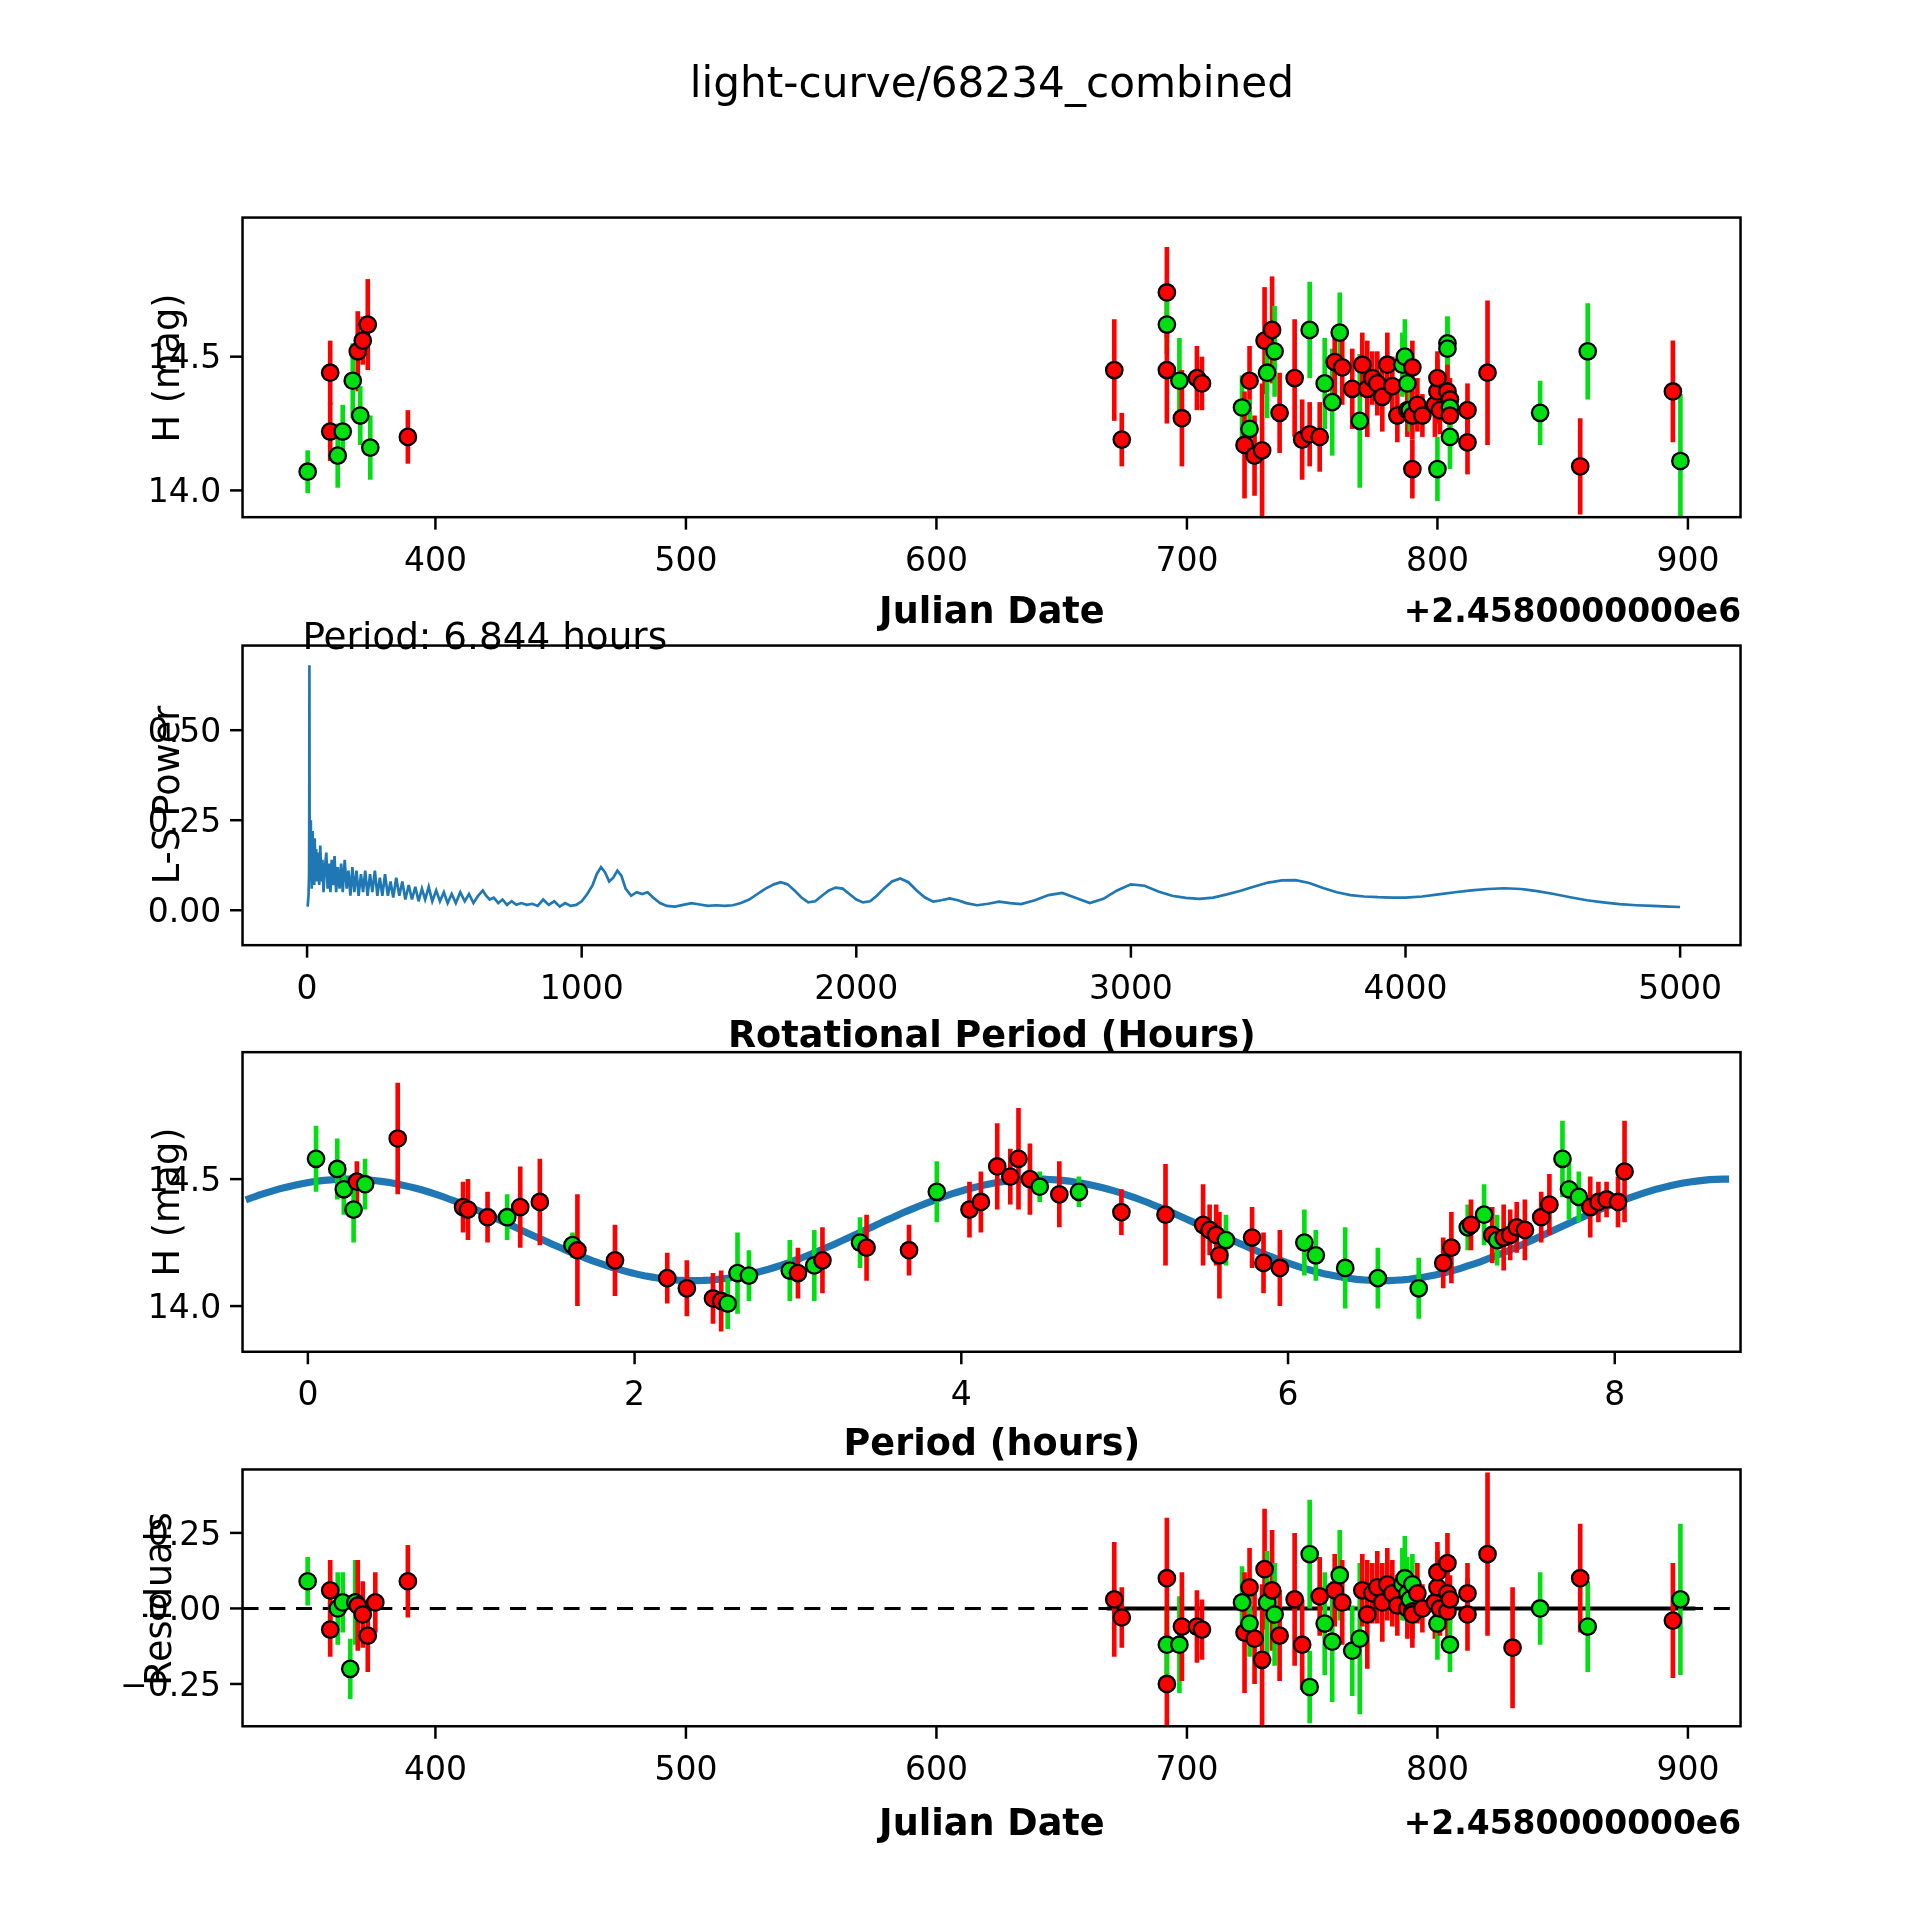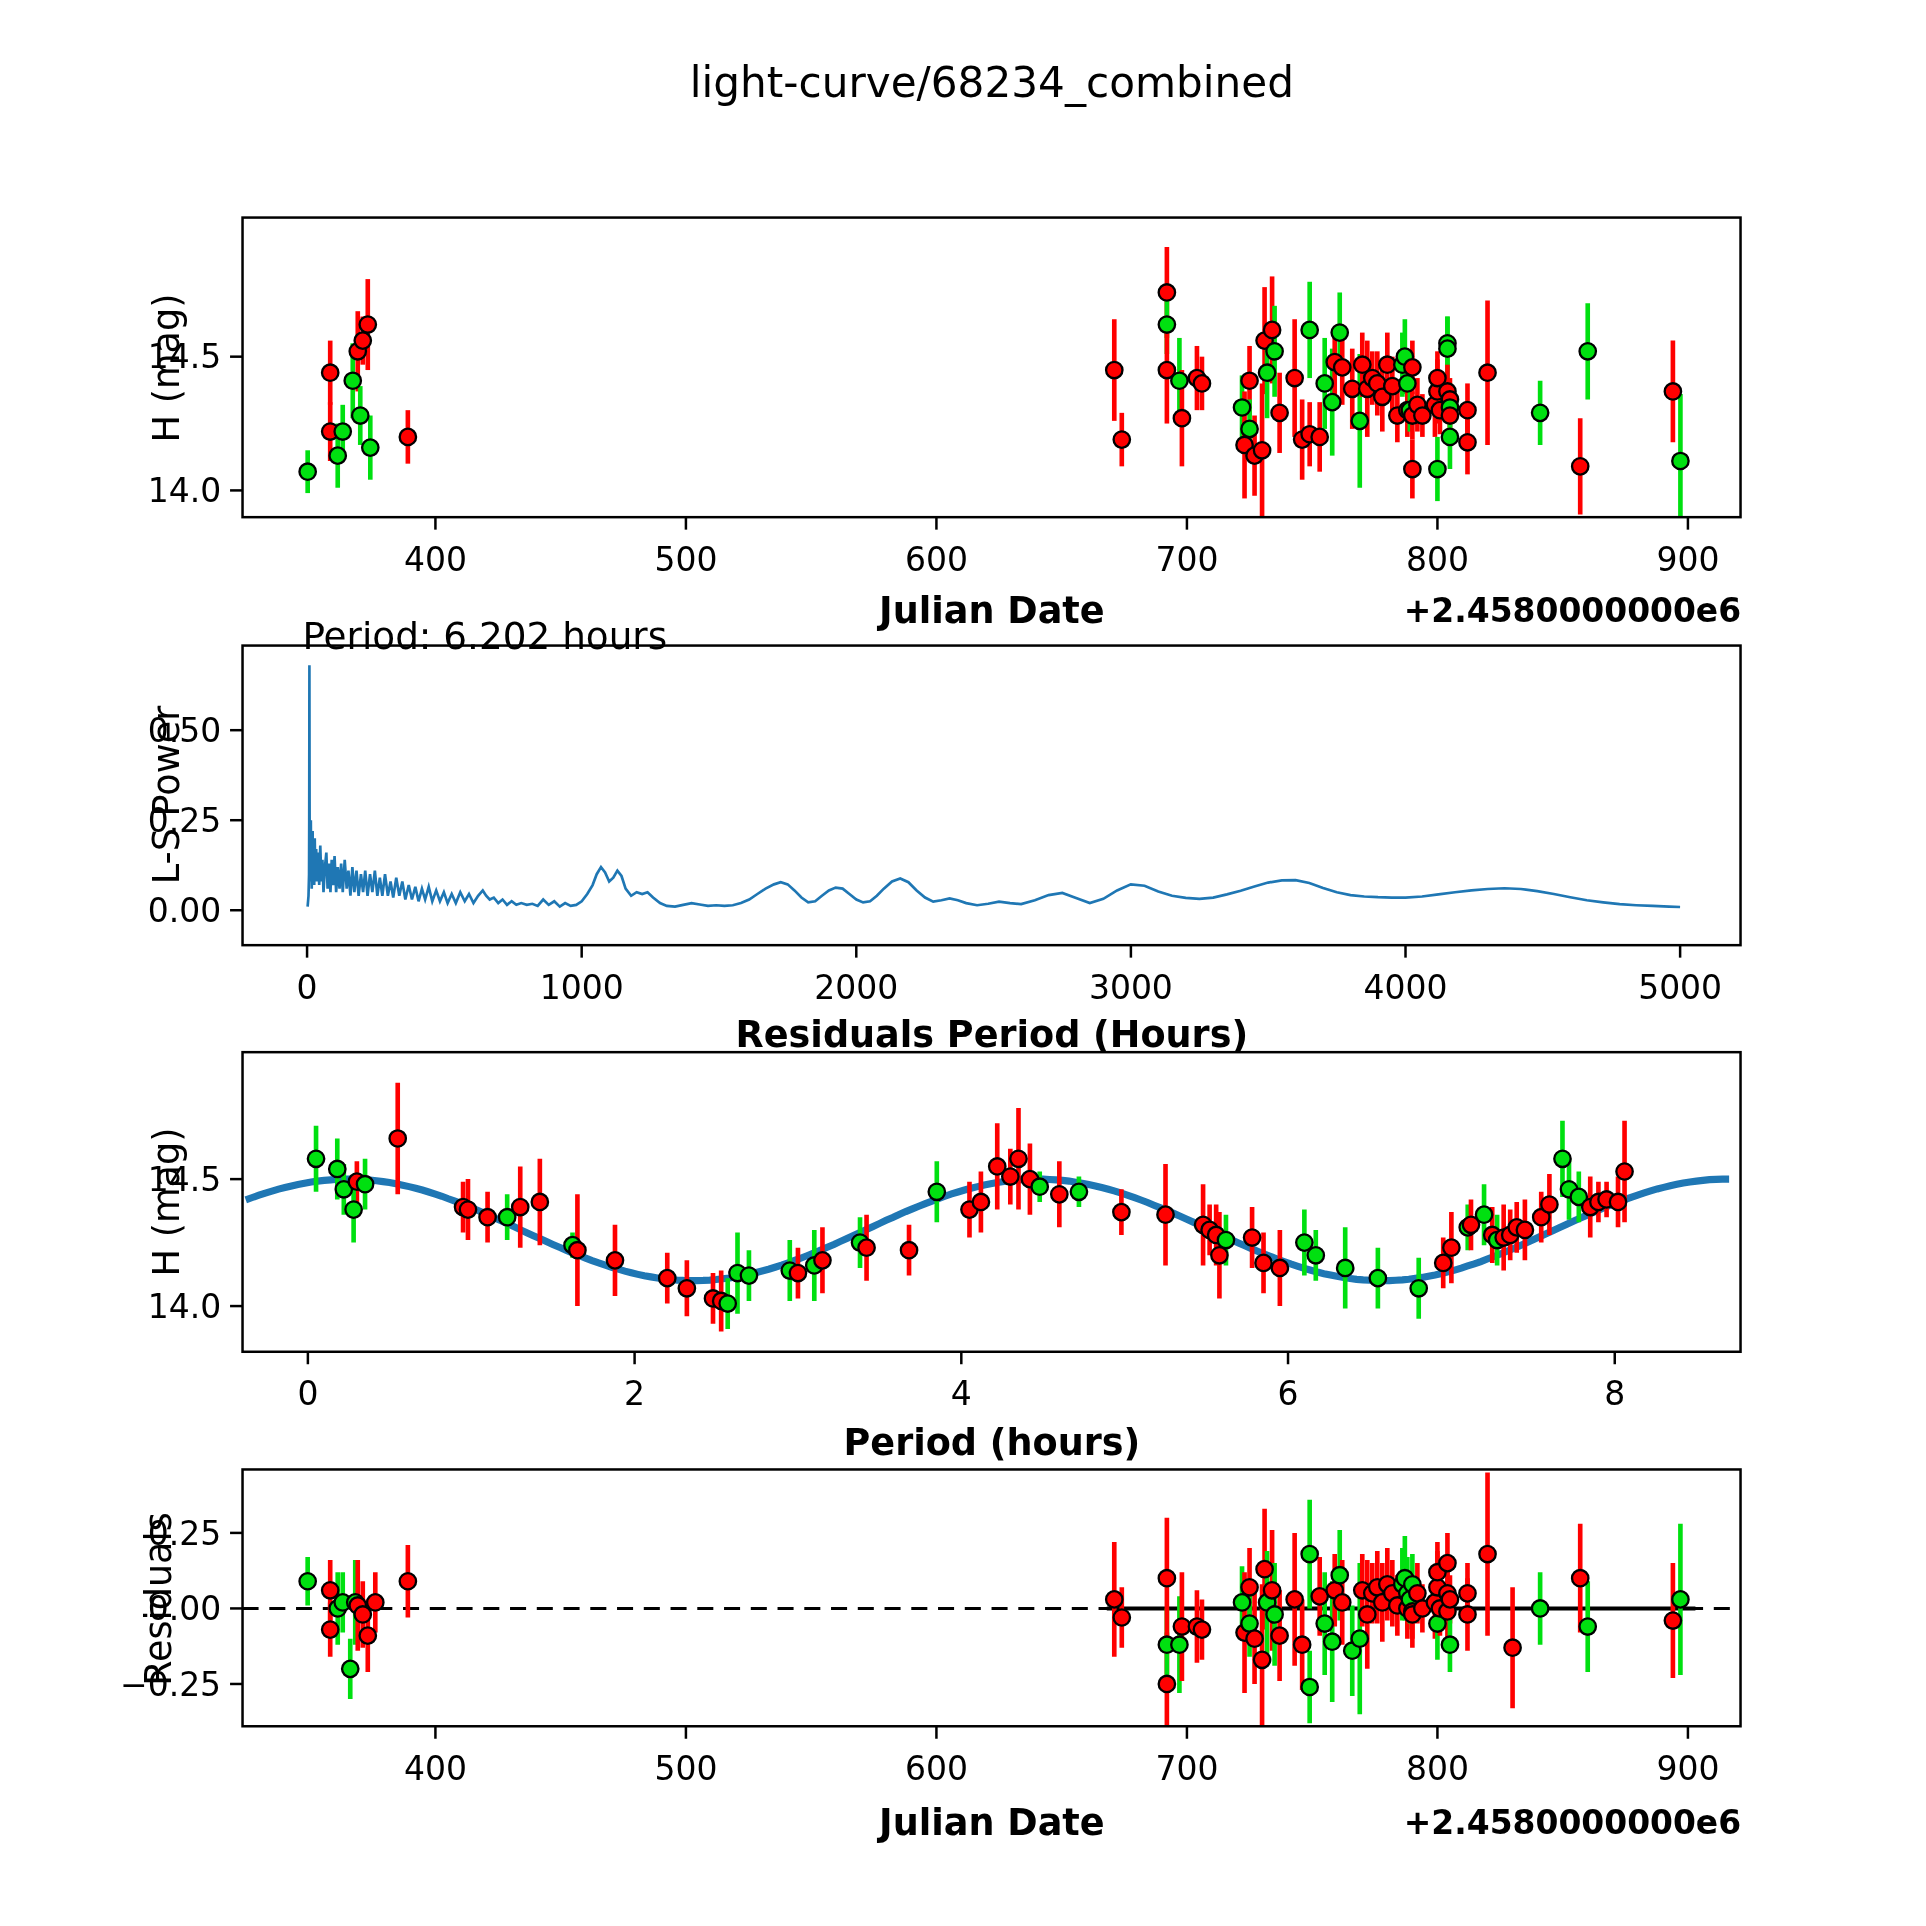--- a/index.html
+++ b/index.html
@@ -604,24 +604,24 @@
         <line x1="129" x2="136" y1="859.5764705882353" y2="859.5764705882353" stroke="#000000" stroke-width="1.4"></line>
         <text x="124" y="866.0764705882353" text-anchor="end" font-size="18.5" fill="#000000" font-family="DejaVu Sans, sans-serif">0.25</text>
       </g>
     </svg>
 
   <div class="lbl title" style="left:51.5%;top:3.0%;text-align:right;">light-curve/68234_combined</div>
 
   <div class="lbl ylab" style="left:8.6%;top:19.1%;">H (mag)</div>
   <div class="lbl xlab" style="left:51.5%;top:30.6%;">Julian Date</div>
   <div class="lbl offs" style="left:90.4%;top:30.7%;">+2.4580000000e6</div>
-  <div class="lbl annot" style="left:15.7%;top:31.9%;">Period: 6.202 hours</div>
+  <div class="lbl annot" style="left:15.7%;top:31.9%;">Period: 6.844 hours</div>
 
   <div class="lbl ylab" style="left:8.6%;top:41.3%;">L-S Power</div>
-  <div class="lbl xlab" style="left:51.5%;top:52.6%;">Residuals Period (Hours)</div>
+  <div class="lbl xlab" style="left:51.5%;top:52.6%;">Rotational Period (Hours)</div>
 
   <div class="lbl ylab" style="left:8.6%;top:62.4%;">H (mag)</div>
   <div class="lbl xlab" style="left:51.5%;top:73.8%;">Period (hours)</div>
 
   <div class="lbl ylab" style="left:8.2%;top:83.0%;">Residuals</div>
   <div class="lbl xlab" style="left:51.5%;top:93.5%;">Julian Date</div>
   <div class="lbl offs" style="left:90.4%;top:93.6%;">+2.4580000000e6</div>
 </div>
 
 

